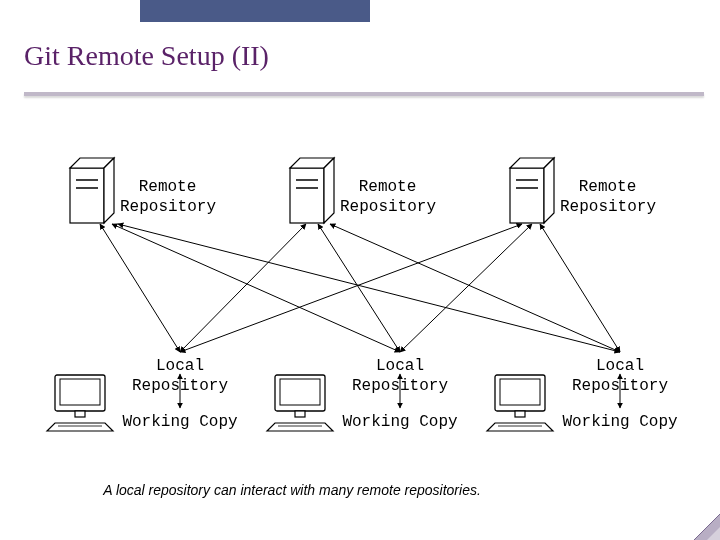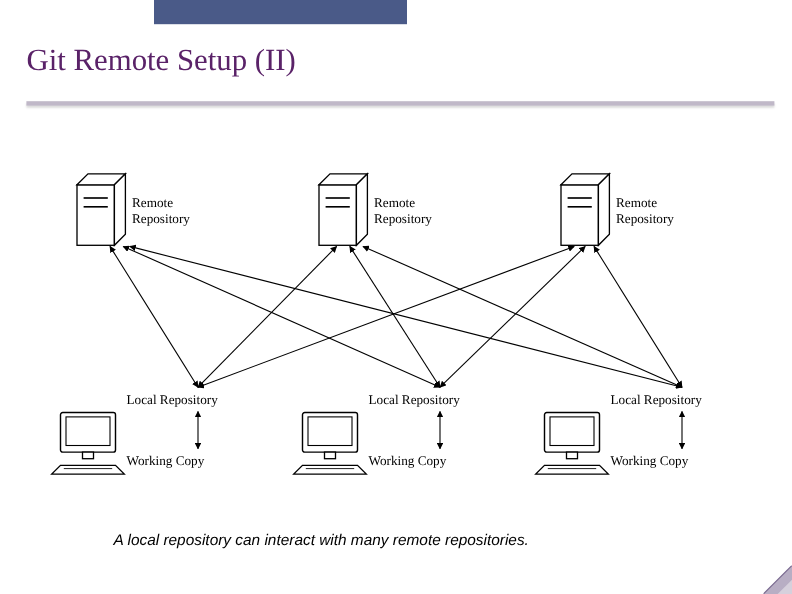--- a/index.html
+++ b/index.html
@@ -45,23 +45,24 @@
   }
   svg.diagram {
     position: absolute;
     left: 0;
     top: 0;
     width: 720px;
     height: 540px;
   }
   .label {
     position: absolute;
-    font-family: Liberation Serif, serif;
-    font-size: 12px;
+    font-family: Liberation Mono, monospace;
+    font-size: 16px;
     color: #000;
+    text-align: center;
     line-height: 1.25;
   }
   .caption {
     position: absolute;
     left: 0;
     width: 584px;
     top: 482px;
     text-align: center;
     font-family: "Verdana", "Geneva", sans-serif;
     font-style: italic;

